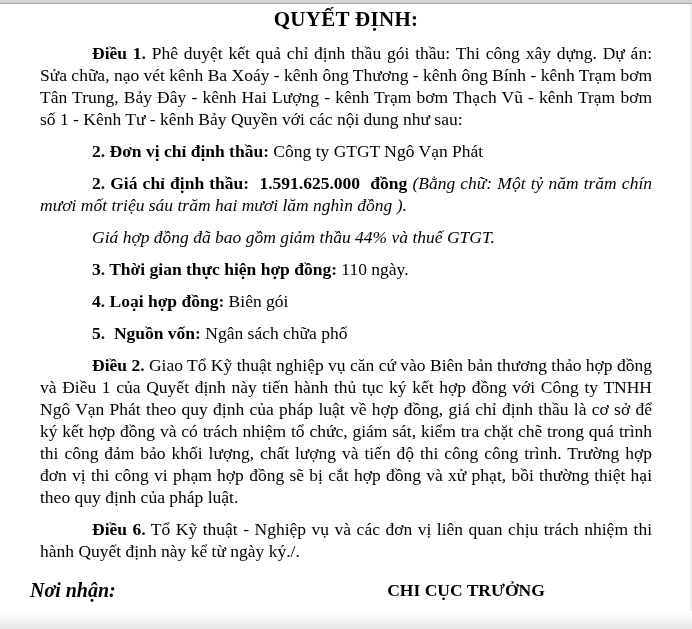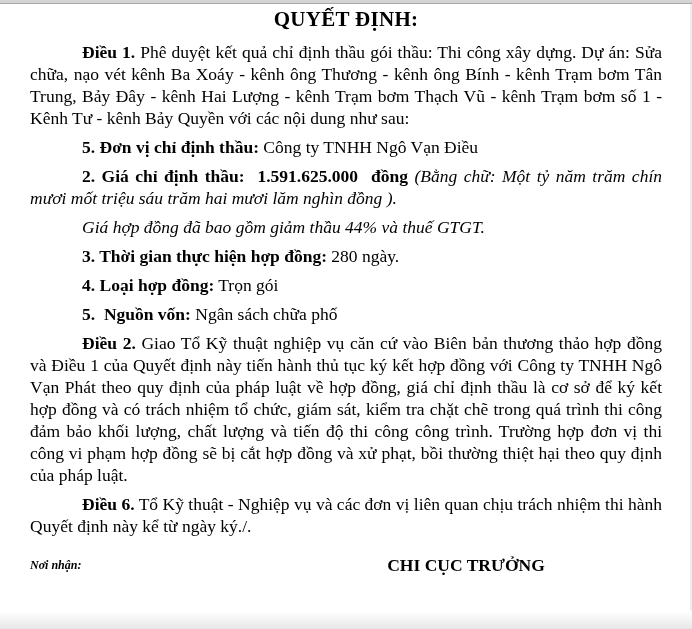--- a/index.html
+++ b/index.html
@@ -30,33 +30,33 @@
   }
   .title {
     margin: 0 0 9px 0;
     text-align: center;
     font-size: 21px;
     font-weight: bold;
     line-height: 26px;
     letter-spacing: 0.3px;
   }
   .para {
-    margin: 0;
+    margin: 10px;
     text-align: justify;
     text-indent: 52px;
     font-size: 17.5px;
     line-height: 22px;
   }
   .spaced { margin-top: 7px; }
   .signature { margin-top: 18px; display: flex; }
   .sig-left { width: 240px; }
   .noi-nhan {
     font-weight: bold;
     font-style: italic;
-    font-size: 12px;
+    font-size: 20px;
     line-height: 21px;
   }
   .recipient { font-size: 14.5px; line-height: 18px; margin-top: 41px; }
   .sig-right {
     flex: 1;
     text-align: center;
     font-weight: bold;
     font-size: 17.5px;
     line-height: 21px;
   }
@@ -66,29 +66,29 @@
 
 <div class="top-bar"></div>
 <div class="right-edge"></div>
 
 <div class="doc">
 
   <h1 class="title">QUYẾT ĐỊNH:</h1>
 
   <p class="para"><b>Điều 1.</b><span> Phê duyệt kết quả chỉ định thầu gói thầu: Thi công xây dựng. Dự án: Sửa chữa, nạo vét kênh Ba Xoáy - kênh ông Thương - kênh ông Bính - kênh Trạm bơm Tân Trung, Bảy Đây - kênh Hai Lượng - kênh Trạm bơm Thạch Vũ - kênh Trạm bơm số 1 - Kênh Tư - kênh Bảy Quyền với các nội dung như sau:</span></p>
 
-  <p class="para spaced"><b>5. Đơn vị chỉ định thầu:</b><span> Công ty TNHH Ngô Vạn Điều</span><i></i></p>
+  <p class="para spaced"><b>2. Đơn vị chỉ định thầu:</b><span> Công ty GTGT Ngô Vạn Phát</span><i></i></p>
 
   <p class="para spaced"><b>2. Giá chỉ định thầu:&nbsp; 1.591.625.000&nbsp; đồng </b><span></span><i>(Bằng chữ: Một tỷ năm trăm chín mươi mốt triệu sáu trăm hai mươi lăm nghìn đồng ).</i></p>
 
   <p class="para spaced"><b></b><span></span><i>Giá hợp đồng đã bao gồm giảm thầu 44% và thuế GTGT.</i></p>
 
-  <p class="para spaced"><b>3. Thời gian thực hiện hợp đồng:</b><span> 280 ngày.</span><i></i></p>
+  <p class="para spaced"><b>3. Thời gian thực hiện hợp đồng:</b><span> 110 ngày.</span><i></i></p>
 
-  <p class="para spaced"><b>4. Loại hợp đồng:</b><span> Trọn gói</span><i></i></p>
+  <p class="para spaced"><b>4. Loại hợp đồng:</b><span> Biên gói</span><i></i></p>
 
   <p class="para spaced"><b>5.&nbsp; Nguồn vốn:</b><span> Ngân sách chữa phố</span><i></i></p>
 
   <p class="para spaced"><b>Điều 2.</b><span> Giao Tổ Kỹ thuật nghiệp vụ căn cứ vào Biên bản thương thảo hợp đồng và Điều 1 của Quyết định này tiến hành thủ tục ký kết hợp đồng với Công ty TNHH Ngô Vạn Phát theo quy định của pháp luật về hợp đồng, giá chỉ định thầu là cơ sở để ký kết hợp đồng và có trách nhiệm tổ chức, giám sát, kiểm tra chặt chẽ trong quá trình thi công đảm bảo khối lượng, chất lượng và tiến độ thi công công trình. Trường hợp đơn vị thi công vi phạm hợp đồng sẽ bị cắt hợp đồng và xử phạt, bồi thường thiệt hại theo quy định của pháp luật.</span></p>
 
   <p class="para spaced"><b>Điều 6.</b><span> Tổ Kỹ thuật - Nghiệp vụ và các đơn vị liên quan chịu trách nhiệm thi hành Quyết định này kể từ ngày ký./.</span></p>
 
   <div class="signature">
     <div class="sig-left">
       <div class="noi-nhan">Nơi nhận:</div>

